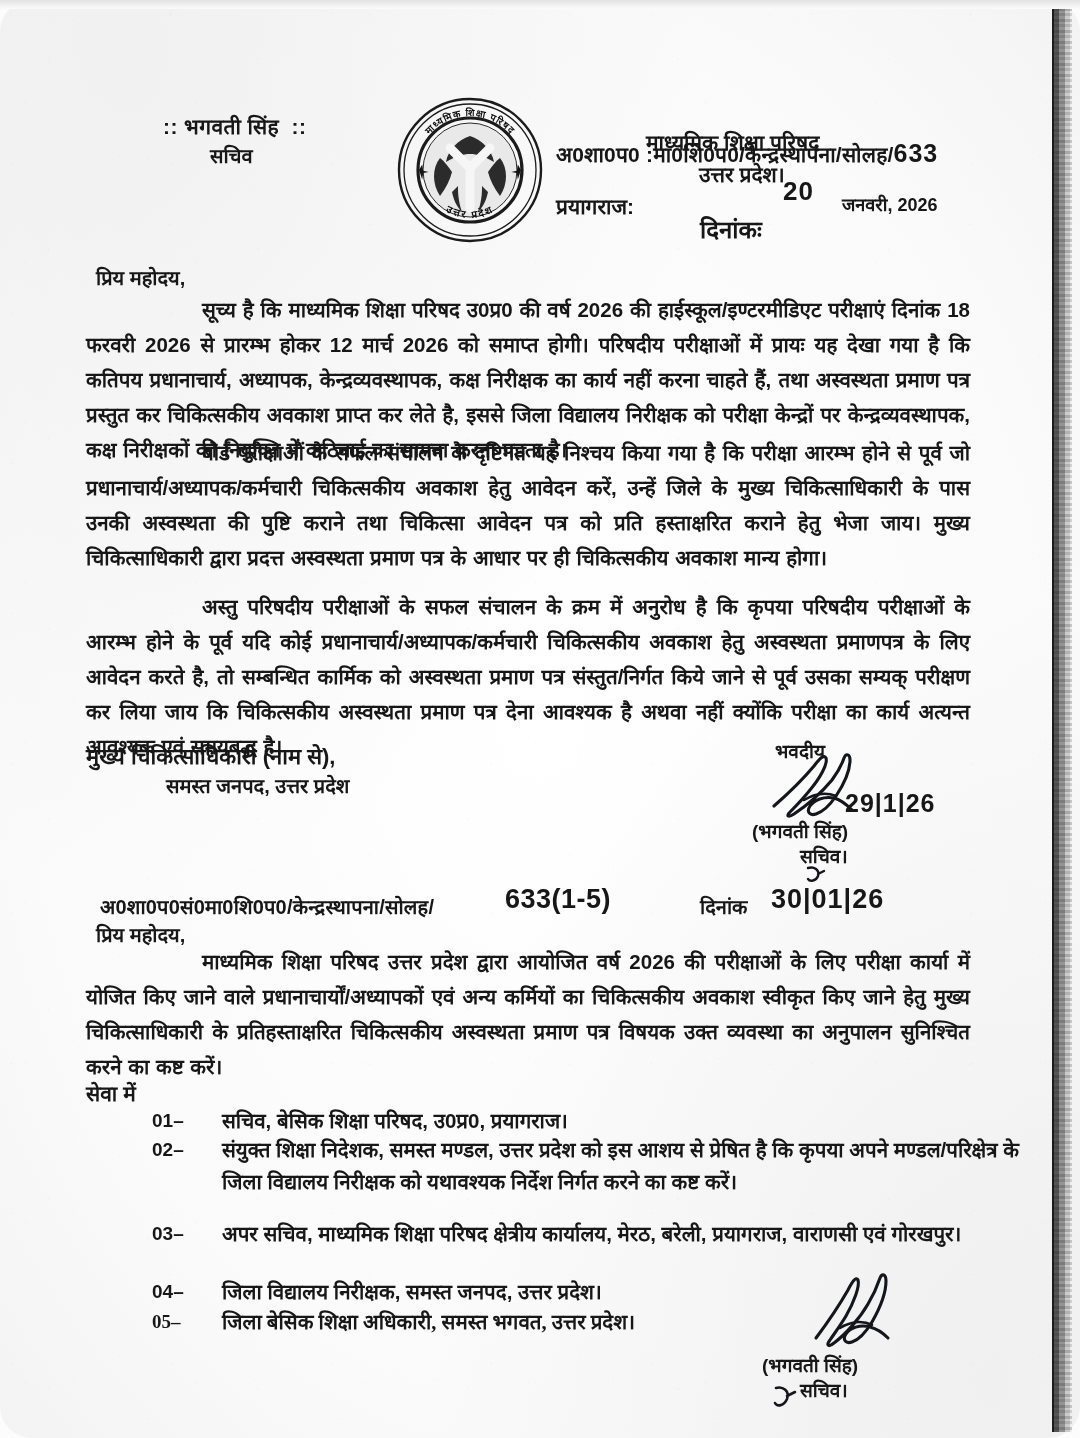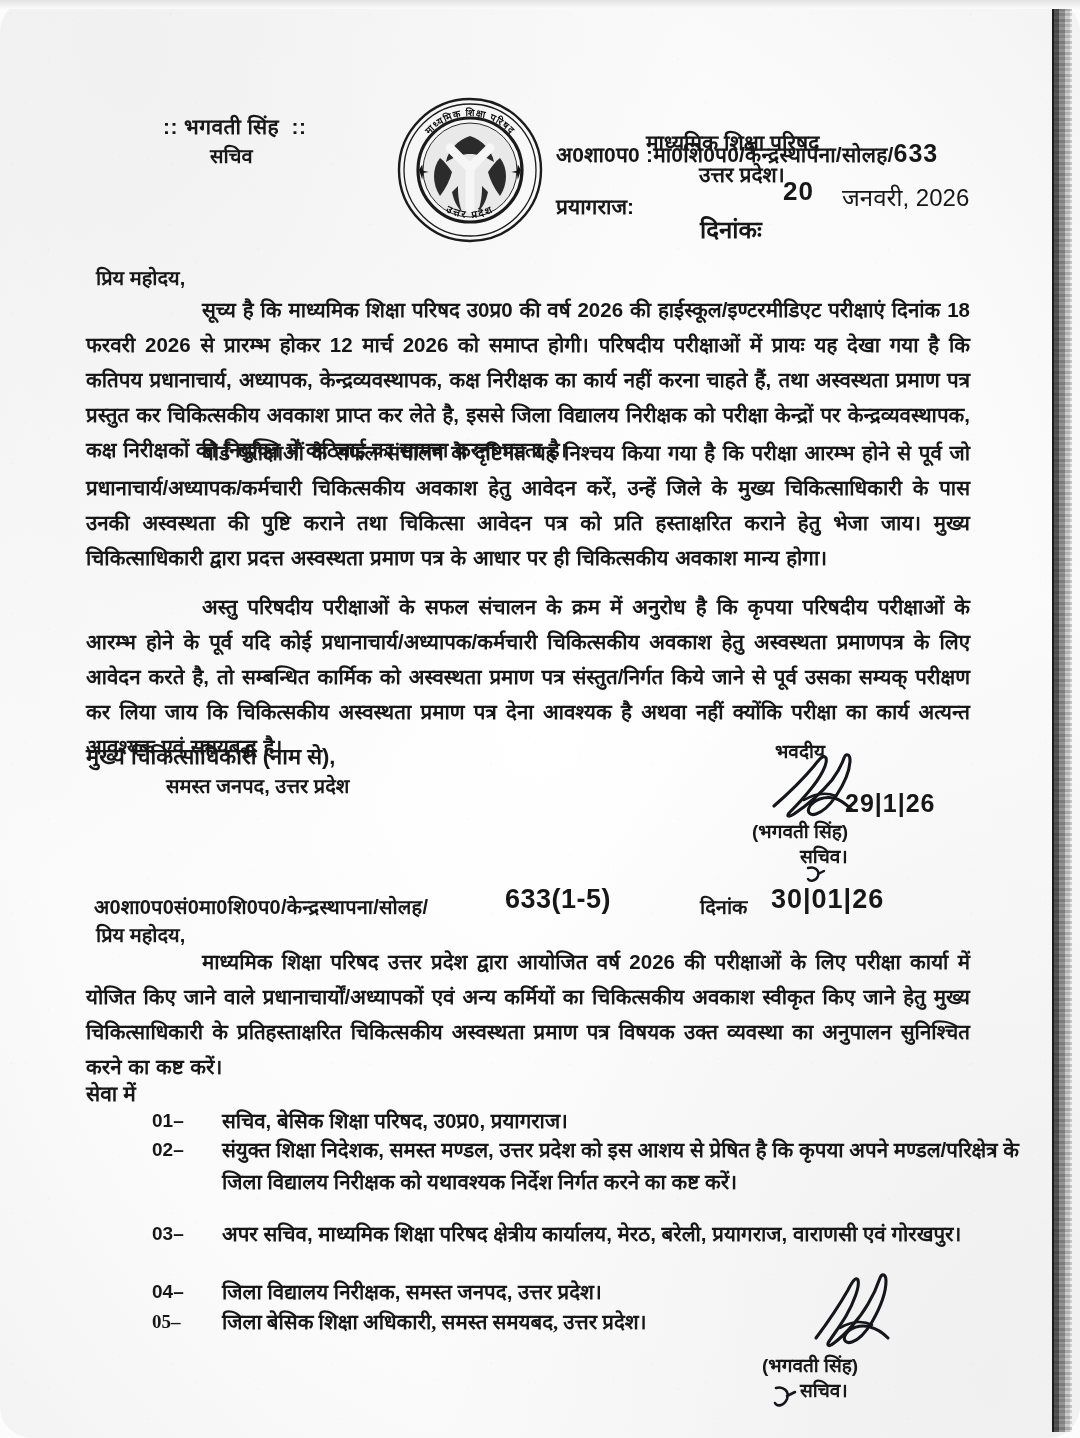--- a/index.html
+++ b/index.html
@@ -65,21 +65,21 @@
   
   #emblem{position:absolute;left:396px;top:96px;width:148px;height:148px;}
 
   #ref-no{left:556px;top:93px;font-size:21px;font-weight:700;letter-spacing:.2px;margin-top:46px;}
   #ref-no .hand{font-size:25px;font-weight:700;letter-spacing:1px;}
   #board-l1{left:646px;top:128px;font-size:21px;font-weight:700;}
   #board-l2{left:699px;top:160px;font-size:21px;font-weight:700;}
   #place{left:556px;top:192px;font-size:21px;font-weight:700;}
   #date-lbl{left:700px;top:200px;font-size:24px;font-weight:700;margin-top:12px;}
   #date-val{left:783px;top:176px;font-size:26px;font-weight:700;letter-spacing:1px;}
-  #date-rest{left:842px;top:180px;font-size:24px;font-weight:400;}
+  #date-rest{left:842px;top:192px;font-size:18px;font-weight:700;}
 
   
   #salutation1{left:96px;top:264px;font-size:20px;font-weight:700;}
   .para{
     position:absolute;left:86px;width:884px;
     font-size:20.5px;font-weight:700;line-height:35px;
     text-align:justify;text-justify:inter-word;
     text-indent:116px;
     word-spacing:1px;
   }
@@ -93,21 +93,21 @@
 
   
   #bhavdiya1{left:775px;top:738px;font-size:19px;font-weight:700;}
   #sig1{position:absolute;left:760px;top:748px;width:120px;height:78px;}
   #sigdate1{left:845px;top:789px;font-size:25px;font-weight:700;letter-spacing:1px;}
   #signame1{left:752px;top:818px;font-size:19px;font-weight:700;}
   #sigdesig1{left:800px;top:843px;font-size:19px;font-weight:700;}
   #sigmark1{position:absolute;left:802px;top:862px;width:26px;height:26px;}
 
   
-  #ref2{left:94px;top:893px;font-size:20px;font-weight:700;letter-spacing:.2px;}
+  #ref2{left:100px;top:893px;font-size:20px;font-weight:700;letter-spacing:.2px;}
   #ref2num{left:505px;top:884px;font-size:27px;font-weight:700;letter-spacing:.5px;}
   #date2-lbl{left:700px;top:893px;font-size:20px;font-weight:700;}
   #date2-val{left:771px;top:884px;font-size:27px;font-weight:700;letter-spacing:1px;}
   #salutation2{left:96px;top:921px;font-size:20px;font-weight:700;}
 
   
   #seva{left:86px;top:1079px;font-size:21px;font-weight:700;}
   .li{position:absolute;font-size:20.5px;font-weight:700;line-height:32px;}
   .li .num{position:absolute;left:0;top:0;width:60px;font-size:19px;}
   .li .body{display:block;margin-left:70px;width:812px;}
@@ -222,21 +222,21 @@
     <div class="li hi" style="left:152px;top:1218px;width:820px;">
       <span class="num">03–</span>
       <span class="body">अपर सचिव, माध्यमिक शिक्षा परिषद क्षेत्रीय कार्यालय, मेरठ, बरेली, प्रयागराज, वाराणसी एवं गोरखपुर।</span>
     </div>
     <div class="li hi" style="left:152px;top:1276px;width:820px;">
       <span class="num">04–</span>
       <span class="body">जिला विद्यालय निरीक्षक, समस्त जनपद, उत्तर प्रदेश।</span>
     </div>
     <div class="li hi" style="left:152px;top:1306px;width:820px;font-family:Liberation Serif, serif;">
       <span class="num">05–</span>
-      <span class="body">जिला बेसिक शिक्षा अधिकारी, समस्त समयबद, उत्तर प्रदेश।</span>
+      <span class="body">जिला बेसिक शिक्षा अधिकारी, समस्त भगवत, उत्तर प्रदेश।</span>
     </div>
 
     <div id="sig2">
       <svg viewBox="0 0 110 82" width="110" height="82" aria-hidden="true">
         <path class="ink" stroke-width="3.1" d="M16 66 C28 50 40 32 48 18 C52 10 56 4 58 8 C60 14 54 30 46 44 C40 54 34 62 30 68 C26 73 28 76 34 71 C46 62 60 46 68 32 C74 22 78 12 80 6 C82 1 86 2 86 9 C86 20 80 36 72 50 C66 60 58 68 52 70 C46 72 42 68 46 62 C50 56 60 52 70 55 C78 57 84 62 88 66"></path>
         <path class="ink" stroke-width="2.6" d="M40 56 C50 50 62 48 72 53"></path>
       </svg>
     </div>
     <div class="txt hi" id="signame2">(भगवती सिंह)</div>
     <div class="txt hi" id="sigdesig2">सचिव।</div>

